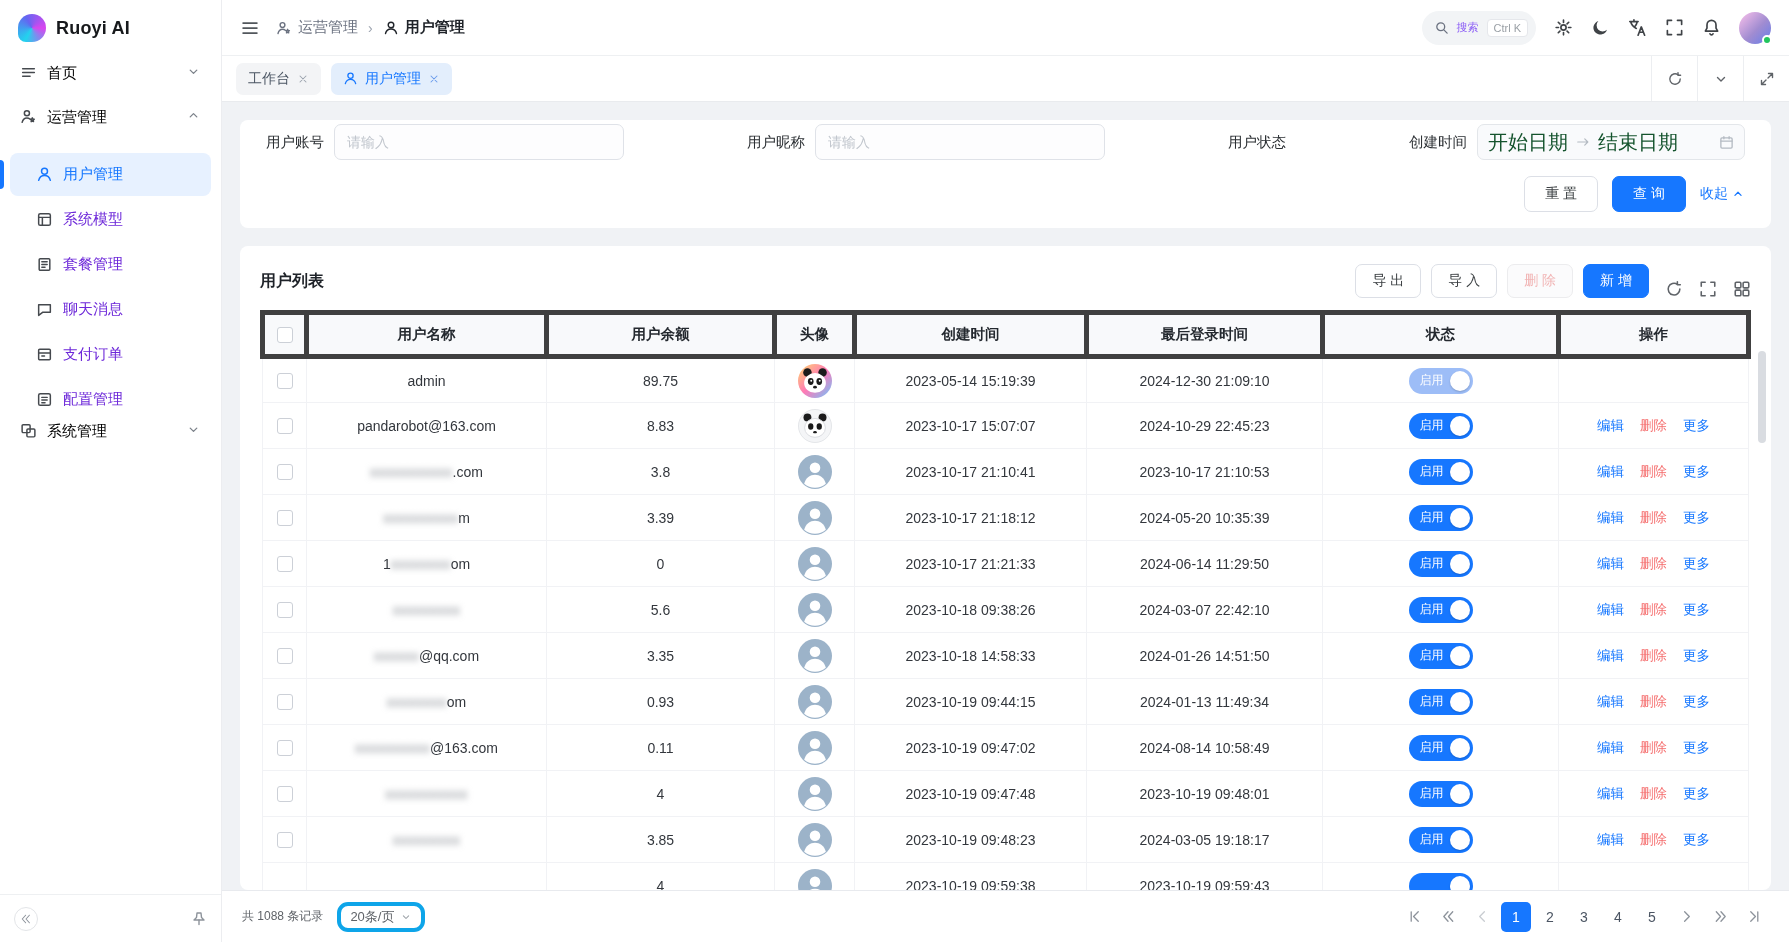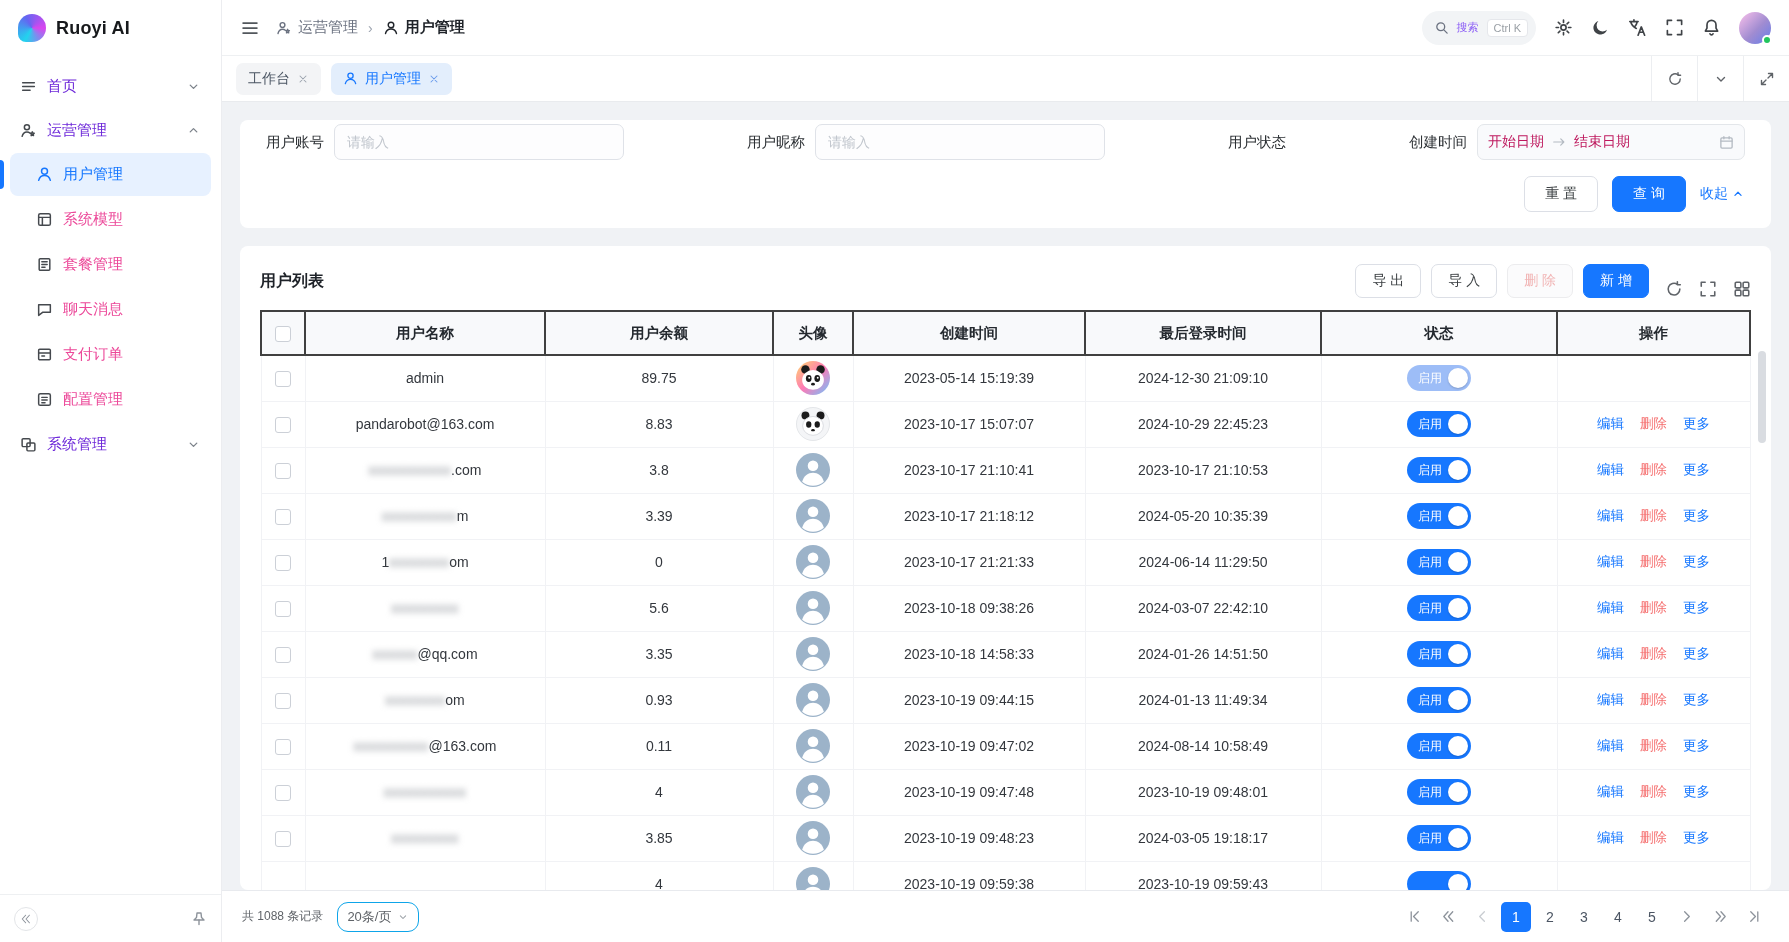--- a/index.html
+++ b/index.html
@@ -8,26 +8,26 @@
   button{font-family:inherit}
   span[data-icon]{display:inline-flex;align-items:center;justify-content:center}
   span[data-icon] svg{width:100%;height:100%;display:block}
 
   
   .sidebar{width:222px;background:#fff;border-right:1px solid #ecedf0;display:flex;flex-direction:column;flex:none}
   .logo{height:56px;display:flex;align-items:center;gap:10px;padding:0 18px;cursor:pointer}
   .logo-mark{width:28px;height:28px;border-radius:50% 50% 50% 8px;background:conic-gradient(from 210deg,#22d3ee,#6366f1,#d946ef,#22d3ee)}
   .logo-text{font-size:18px;font-weight:700;color:#17191c;letter-spacing:.2px}
   .menu{flex:1;padding:8px 10px;overflow:hidden}
-  .menu-item{height:44px;display:flex;align-items:center;gap:10px;padding:0 10px;border-radius:8px;font-size:15px;color:#6d28d9;cursor:pointer}
+  .menu-item{height:44px;display:flex;align-items:flex-start;gap:10px;padding:0 10px;border-radius:8px;font-size:15px;color:#000000;cursor:pointer}
   .mi-icon{width:17px;height:17px;color:#45494e;flex:none}
   .mi-label{flex:1;white-space:nowrap;overflow:hidden}
   .mi-chevron{width:15px;height:15px;color:#7c828a;flex:none}
   .submenu{display:flex;flex-direction:column}
-  .submenu-item{height:43px;display:flex;align-items:center;gap:10px;padding:0 10px 0 26px;border-radius:8px;font-size:15px;color:#ec4899;cursor:pointer;position:relative;margin:1px 0}
+  .submenu-item{height:43px;display:flex;align-items:center;gap:10px;padding:0 10px 0 26px;border-radius:8px;font-size:15px;color:#6d28d9;cursor:pointer;position:relative;margin:1px 0}
   .submenu-item.active{background:#e7f1ff;color:#1677ff}
   .submenu-item.active .mi-icon{color:#1677ff}
   .submenu-item.active::before{content:"";position:absolute;left:-10px;top:7px;bottom:7px;width:4px;border-radius:0 4px 4px 0;background:#1677ff}
   .sidebar-footer{height:48px;border-top:1px solid #eef0f2;display:flex;align-items:center;justify-content:space-between;padding:0 14px}
   .collapse-btn{width:24px;height:24px;border-radius:50%;border:1px solid #e3e5e8;background:#fff;color:#8d939b;display:flex;align-items:center;justify-content:center;cursor:pointer}
   .collapse-btn span{width:12px;height:12px}
   .pin-btn{width:16px;height:16px;color:#8d939b;cursor:pointer}
 
   
   .main{flex:1;display:flex;flex-direction:column;min-width:0}
@@ -64,57 +64,57 @@
 
   
   .filter-card{padding:4px 26px 16px;flex:none}
   .filter-row{display:flex;justify-content:space-between;align-items:center}
   .f-group{display:flex;align-items:center;gap:10px}
   .f-label{font-size:14.5px;color:#2b2f33;white-space:nowrap}
   .f-input{width:290px;height:36px;border:1px solid #dfe2e8;border-radius:7px;padding:0 12px;font-size:14px;outline:none;background:#fdfdfe;color:#333}
   .f-input::placeholder{color:#c1c6cd}
   .f-select{width:285px;height:36px;border:1px solid #e3e6ea;background:#f9fafc;border-radius:7px;display:flex;align-items:center;justify-content:space-between;padding:0 10px;font-size:14px;color:#c1c6cd;cursor:pointer}
   .f-sel-arrow{width:14px;height:14px;color:#b4bac2}
-  .f-date{width:268px;height:36px;border:1px solid #e3e6ea;background:#f9fafc;border-radius:7px;display:flex;align-items:center;gap:8px;padding:0 10px;font-size:14px;color:#be185d;cursor:pointer}
+  .f-date{width:268px;height:36px;border:1px solid #e3e6ea;background:#f9fafc;border-radius:7px;display:flex;align-items:center;gap:8px;padding:0 10px;font-size:20px;color:#14532d;cursor:pointer}
   .f-date .arr{width:14px;height:14px;color:#b4bac2}
   .f-date .cal{margin-left:auto;width:15px;height:15px;color:#b4bac2}
   .filter-actions{display:flex;justify-content:flex-end;align-items:center;gap:14px;margin-top:16px}
   .btn{height:36px;padding:0 20px;border-radius:7px;border:1px solid #dcdfe6;background:#fff;font-size:14px;color:#3c4043;cursor:pointer}
   .btn-primary{background:#1677ff;border-color:#1677ff;color:#fff}
   .collapse-link{display:flex;align-items:center;gap:3px;color:#1677ff;font-size:14px;cursor:pointer}
   .collapse-link .cu{width:14px;height:14px}
 
   
   .table-card{flex:1;display:flex;flex-direction:column;padding:12px 20px 0;position:relative;overflow:hidden}
   .table-head{display:flex;align-items:center;padding:6px 0 12px;flex:none}
   .table-title{font-size:16px;font-weight:700;color:#1f2329}
   .table-tools{margin-left:auto;display:flex;align-items:flex-end;gap:10px}
   .tbtn{height:34px;padding:0 16px;border-radius:7px;border:1px solid #dcdfe6;background:#fff;font-size:14px;color:#3c4043;cursor:pointer}
   .tbtn.primary{background:#1677ff;border-color:#1677ff;color:#fff}
   .tbtn.danger-disabled{color:#f1b4b4;border-color:#ececee;background:#fbfbfc;cursor:not-allowed}
   .ticon{width:18px;height:18px;color:#5f6368;cursor:pointer;margin-left:6px}
   .table-body{flex:1;overflow:hidden}
   table{width:100%;border-collapse:collapse;table-layout:fixed}
-  th{height:44px;background:#f8f9fb;border:2px solid #404040;font-size:14.5px;font-weight:700;color:#24292f;text-align:center}
+  th{height:44px;background:#f8f9fb;border:5px solid #404040;font-size:14.5px;font-weight:700;color:#24292f;text-align:center}
   td{height:46px;border:1px solid #f1f2f5;font-size:14px;color:#33373d;text-align:center;background:#fff;padding:0 6px;overflow:hidden;white-space:nowrap}
   .cb{display:inline-block;width:16px;height:16px;border:1px solid #ccd0d7;border-radius:3px;background:#fff;cursor:pointer;vertical-align:middle}
   .avatar{display:inline-block;width:34px;height:34px;vertical-align:middle}
   .masked{filter:blur(3px);color:#878c93;letter-spacing:.5px;user-select:none}
   .toggle{position:relative;display:inline-flex;align-items:center;width:64px;height:26px;border-radius:13px;background:#1677ff;cursor:pointer;vertical-align:middle}
   .toggle-label{color:#fff;font-size:12px;margin-left:11px}
   .toggle::after{content:"";position:absolute;top:3px;right:3px;width:20px;height:20px;border-radius:50%;background:#fff;box-shadow:0 1px 2px rgba(0,0,0,.18)}
   .toggle.light{background:#9dbdf7}
   .lnk{color:#1677ff;font-size:13.5px;cursor:pointer;margin:0 6px}
   .lnk.danger{color:#f56c6c}
   .vscroll{position:absolute;top:105px;right:5px;width:8px;height:92px;border-radius:4px;background:#d9dce1}
 
   
   .pagebar{height:52px;background:#fff;border-top:1px solid #e8eaee;display:flex;align-items:center;gap:14px;padding:0 20px;flex:none}
   .total-text{font-size:12px;color:#5f6368}
-  .size-select{height:30px;border:1px solid #0ea5e9;border-radius:11px;display:flex;align-items:center;gap:6px;padding:0 9px;font-size:13px;color:#5f6368;background:#fff;cursor:pointer}
+  .size-select{height:30px;border:4px solid #0ea5e9;border-radius:11px;display:flex;align-items:center;gap:6px;padding:0 9px;font-size:13px;color:#5f6368;background:#fff;cursor:pointer}
   .size-arrow{width:12px;height:12px;color:#9aa0a6}
   .pg{margin-left:auto;display:flex;align-items:center;gap:4px}
   .pg-btn{width:30px;height:30px;border:none;background:none;color:#8d939b;display:flex;align-items:center;justify-content:center;cursor:pointer}
   .pg-btn span{width:15px;height:15px}
   .pg-btn.disabled{color:#c9cdd2;cursor:default}
   .page-num{min-width:30px;height:30px;border:none;border-radius:5px;background:none;font-size:14px;color:#4b5563;cursor:pointer}
   .page-num.active{background:#1677ff;color:#fff}
 </style>
 </head>
 <body>

